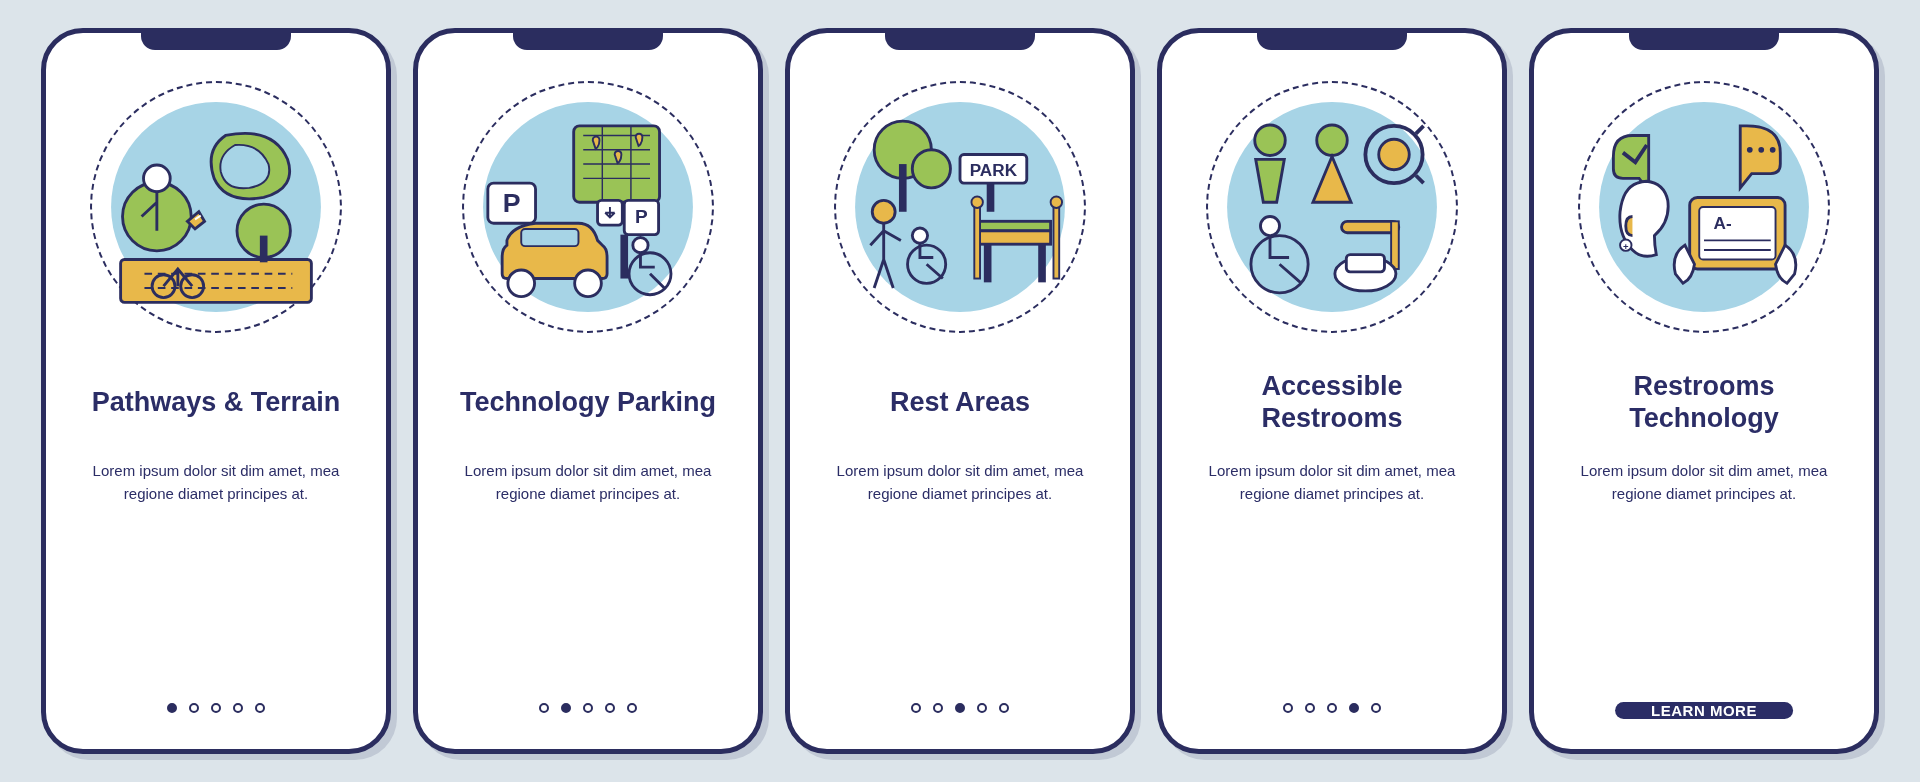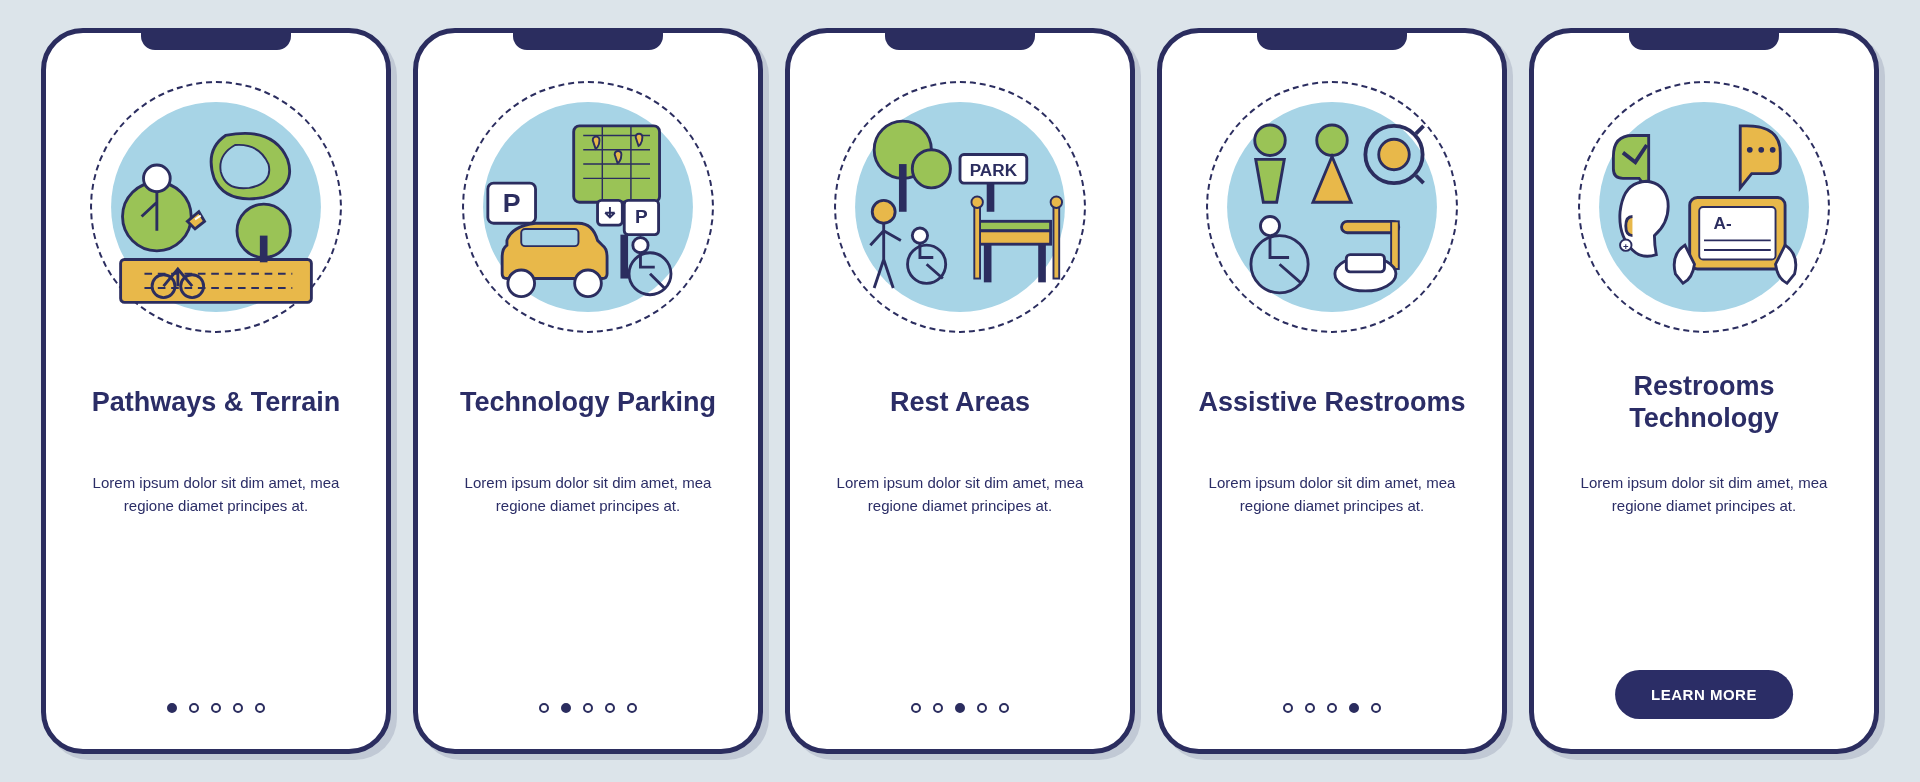--- a/index.html
+++ b/index.html
@@ -65,21 +65,21 @@
   display: flex;
   align-items: center;
   justify-content: center;
   padding: 0 4px;
 }
 .body-text {
   color: #2b2d66;
   font-size: 15px;
   text-align: center;
   line-height: 1.55;
-  margin-top: 36px;
+  margin-top: 24px;
   padding: 0 12px;
 }
 .pager {
   position: absolute;
   bottom: 36px;
   left: 0;
   right: 0;
   display: flex;
   justify-content: center;
   gap: 12px;
@@ -93,21 +93,21 @@
 }
 .dot.active { background: #2b2d5f; }
 .cta-button {
   position: absolute;
   bottom: 30px;
   left: 50%;
   transform: translateX(-50%);
   background: #2b2d66;
   color: #fff;
   border: none;
-  padding: 16px 36px;
+  padding: 0 36px;
   border-radius: 999px;
   font-size: 15px;
   font-weight: 700;
   letter-spacing: 0.5px;
   cursor: pointer;
   white-space: nowrap;
 }
 </style>
 </head>
 <body>
@@ -232,21 +232,21 @@
       <path d="M218 48 L226 40 M218 92 L226 100" stroke="#2b2d5f" stroke-width="4"></path>
       <circle cx="75" cy="185" r="30" fill="none" stroke="#2b2d5f" stroke-width="3"></circle>
       <circle cx="65" cy="145" r="10" fill="#fff" stroke="#2b2d5f" stroke-width="3"></circle>
       <path d="M65 155 L65 178 L85 178 M75 185 L98 205" stroke="#2b2d5f" stroke-width="3" fill="none"></path>
       <rect x="140" y="140" width="60" height="12" rx="6" fill="#e8b84a" stroke="#2b2d5f" stroke-width="3"></rect>
       <rect x="192" y="140" width="8" height="50" fill="#e8b84a" stroke="#2b2d5f" stroke-width="2"></rect>
       <ellipse cx="165" cy="195" rx="32" ry="18" fill="#fff" stroke="#2b2d5f" stroke-width="3"></ellipse>
       <rect x="145" y="175" width="40" height="18" rx="4" fill="#fff" stroke="#2b2d5f" stroke-width="3"></rect>
     </svg>
   </div>
-  <h2 class="title">Assistive Restrooms</h2>
+  <h2 class="title">Accessible Restrooms</h2>
   <p class="body-text">Lorem ipsum dolor sit dim amet, mea regione diamet principes at.</p>
   <div class="pager">
     <span class="dot"></span>
     <span class="dot"></span>
     <span class="dot"></span>
     <span class="dot active"></span>
     <span class="dot"></span>
   </div>
 </div>
 

